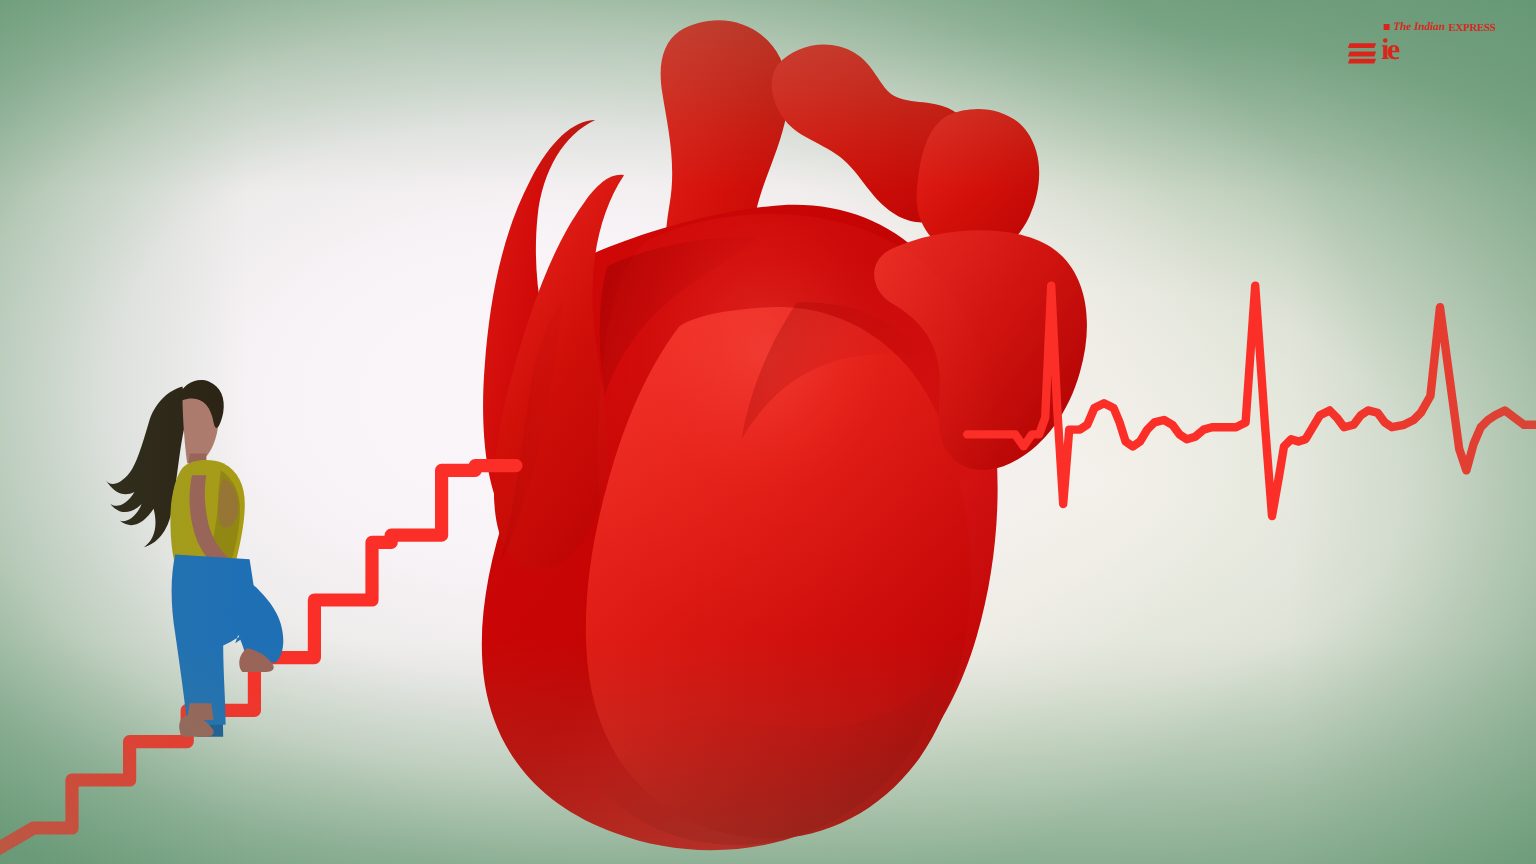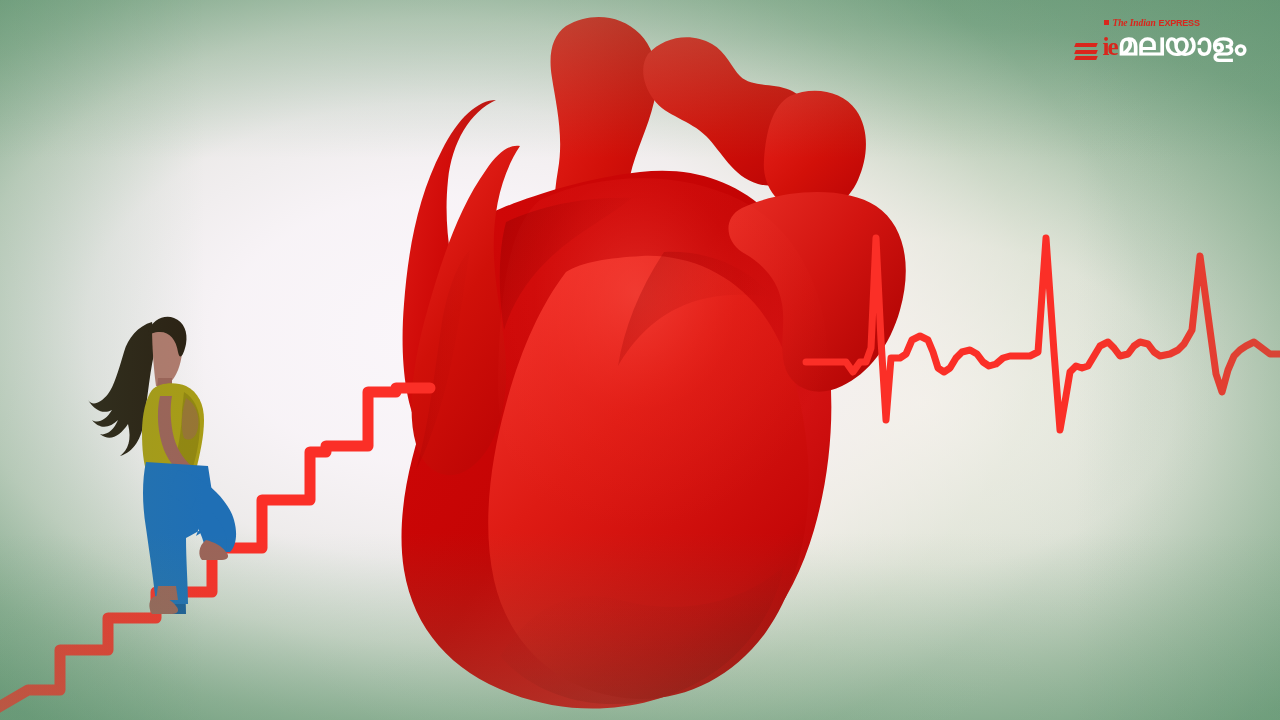--- a/index.html
+++ b/index.html
@@ -48,21 +48,21 @@
   }
   svg.layer{
     position:absolute; left:0; top:0;
     width:1280px; height:720px;
     display:block;
   }
   
   #logo{
     position:absolute;
     right:34px; top:16px;
-    display:flex; align-items:flex-end;
+    display:flex; align-items:center;
     gap:5px;
     z-index:40;
     user-select:none;
   }
   #logo-bars{
     display:flex; flex-direction:column; gap:2.5px;
     margin-top:19px;
   }
   #logo-bars i{
     display:block; width:22px; height:4px;
@@ -76,21 +76,21 @@
   }
   #logo-kicker .sq{
     width:5px; height:5px; background:#d9261c; display:inline-block;
   }
   #logo-kicker .k1{
     font-family:"Liberation Serif", serif;
     font-style:italic; font-weight:700;
     font-size:9.5px; color:#d9261c; letter-spacing:-0.1px;
   }
   #logo-kicker .k2{
-    font-family:Liberation Sans, sans-serif;
+    font-family:Liberation Serif, serif;
     font-weight:700; font-size:9px; color:#d9261c;
     letter-spacing:-0.2px;
   }
   #logo-main{
     display:flex; align-items:baseline; gap:1px;
     line-height:1;
   }
   #logo-ie{
     font-family:"Liberation Serif", serif;
     font-weight:700; font-size:25px; color:#d9261c;
@@ -431,18 +431,17 @@
         <i></i>
     </div>
     <div id="logo-text-col">
       <div id="logo-kicker">
         <span class="sq"></span>
         <span class="k1">The Indian</span>
         <span class="k2">EXPRESS</span>
       </div>
       <div id="logo-main">
         <span id="logo-ie">ie</span>
-        <span id="logo-mal">മലയാളം</span>
       </div>
     </div>
   </div>
 
 </div>
 
 </body></html>

